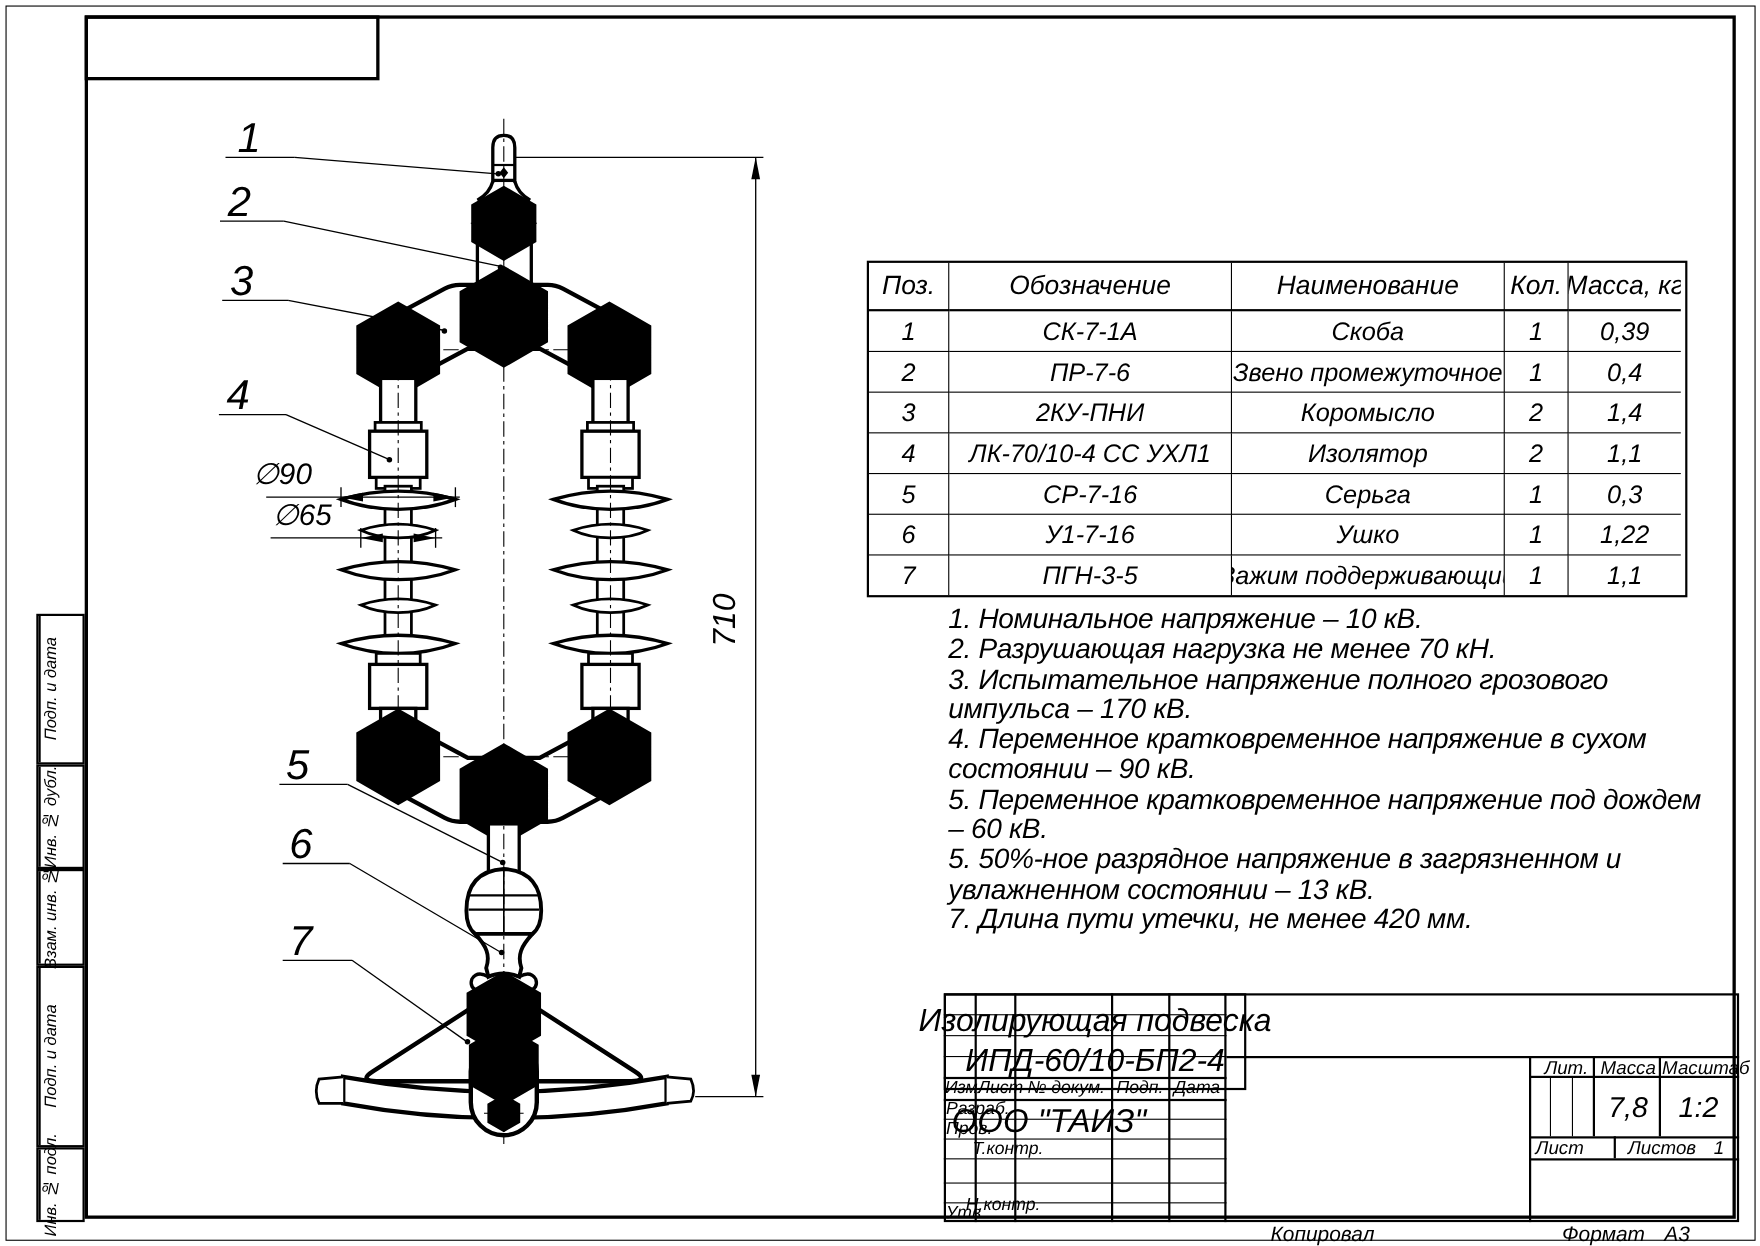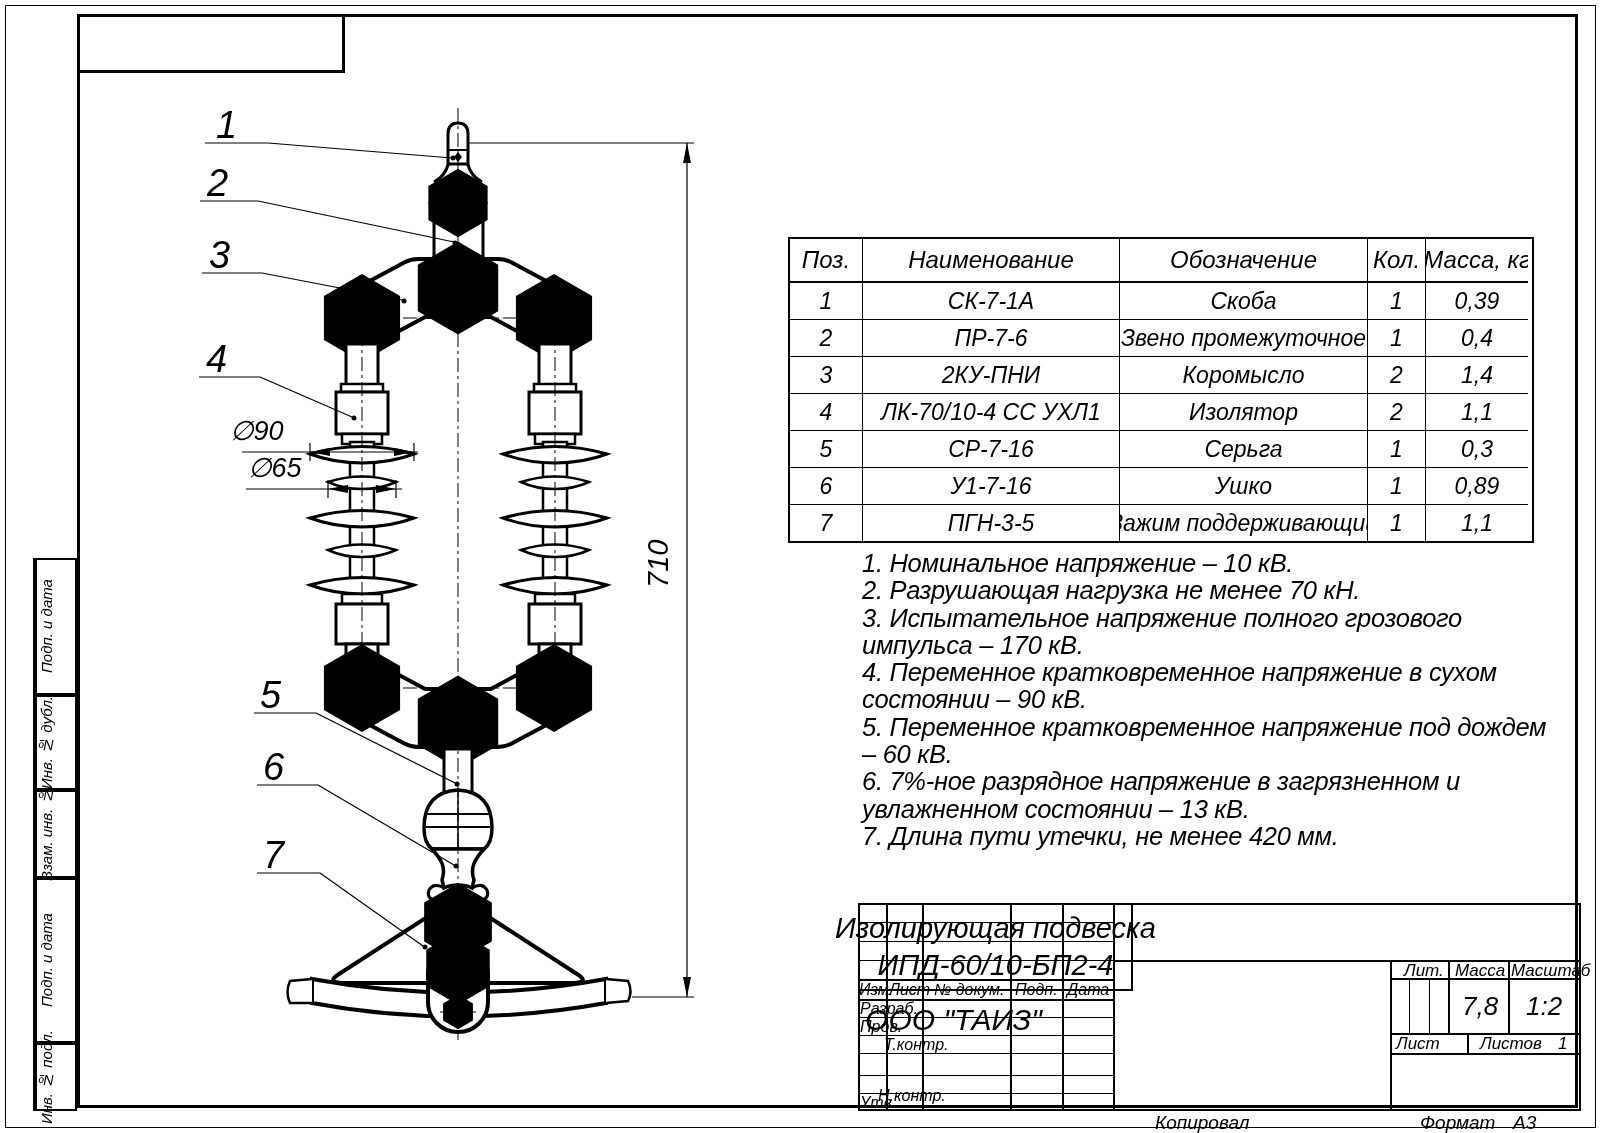--- a/index.html
+++ b/index.html
@@ -213,22 +213,22 @@
         <text x="206" y="372">4</text>
         <text x="260" y="708">5</text>
         <text x="263" y="780">6</text>
         <text x="263" y="868">7</text>
       </g>
     </g>
   </svg>
 
   <div id="parts-table" class="abs">
     <div class="cell hdr">Поз.</div>
+    <div class="cell hdr">Обозначение</div>
     <div class="cell hdr">Наименование</div>
-    <div class="cell hdr">Обозначение</div>
     <div class="cell hdr">Кол.</div>
     <div class="cell hdr">Масса, кг</div>
 
     <div class="cell">1</div>
     <div class="cell">СК-7-1А</div>
     <div class="cell">Скоба</div>
     <div class="cell">1</div>
     <div class="cell">0,39</div>
 
     <div class="cell">2</div>
@@ -252,39 +252,39 @@
     <div class="cell">5</div>
     <div class="cell">СР-7-16</div>
     <div class="cell">Серьга</div>
     <div class="cell">1</div>
     <div class="cell">0,3</div>
 
     <div class="cell">6</div>
     <div class="cell">У1-7-16</div>
     <div class="cell">Ушко</div>
     <div class="cell">1</div>
-    <div class="cell">0,89</div>
+    <div class="cell">1,22</div>
 
     <div class="cell last">7</div>
     <div class="cell last">ПГН-3-5</div>
     <div class="cell last">Зажим поддерживающий</div>
     <div class="cell last">1</div>
     <div class="cell last">1,1</div>
   </div>
 
   <div id="notes" class="abs">
     <div>1. Номинальное напряжение – 10 кВ.</div>
     <div>2. Разрушающая нагрузка не менее 70 кН.</div>
     <div>3. Испытательное напряжение полного грозового</div>
     <div>импульса – 170 кВ.</div>
     <div>4. Переменное кратковременное напряжение  в сухом</div>
     <div>состоянии – 90 кВ.</div>
     <div>5. Переменное кратковременное напряжение под дождем</div>
     <div>– 60 кВ.</div>
-    <div>6. 7%-ное разрядное напряжение в загрязненном и</div>
+    <div>5. 50%-ное разрядное напряжение в загрязненном и</div>
     <div>увлажненном состоянии – 13 кВ.</div>
     <div>7. Длина пути утечки, не менее 420 мм.</div>
   </div>
 
   <div id="title-block" class="abs">
     <div class="tb-cell" style="left:0;top:0;width:723px;height:208px;border:2px solid #000;"></div>
 
     <div class="vl" style="left:28px;top:0;width:2px;height:208px;"></div>
     <div class="vl" style="left:64px;top:0;width:2px;height:208px;"></div>
     <div class="vl" style="left:152px;top:0;width:2px;height:208px;"></div>

